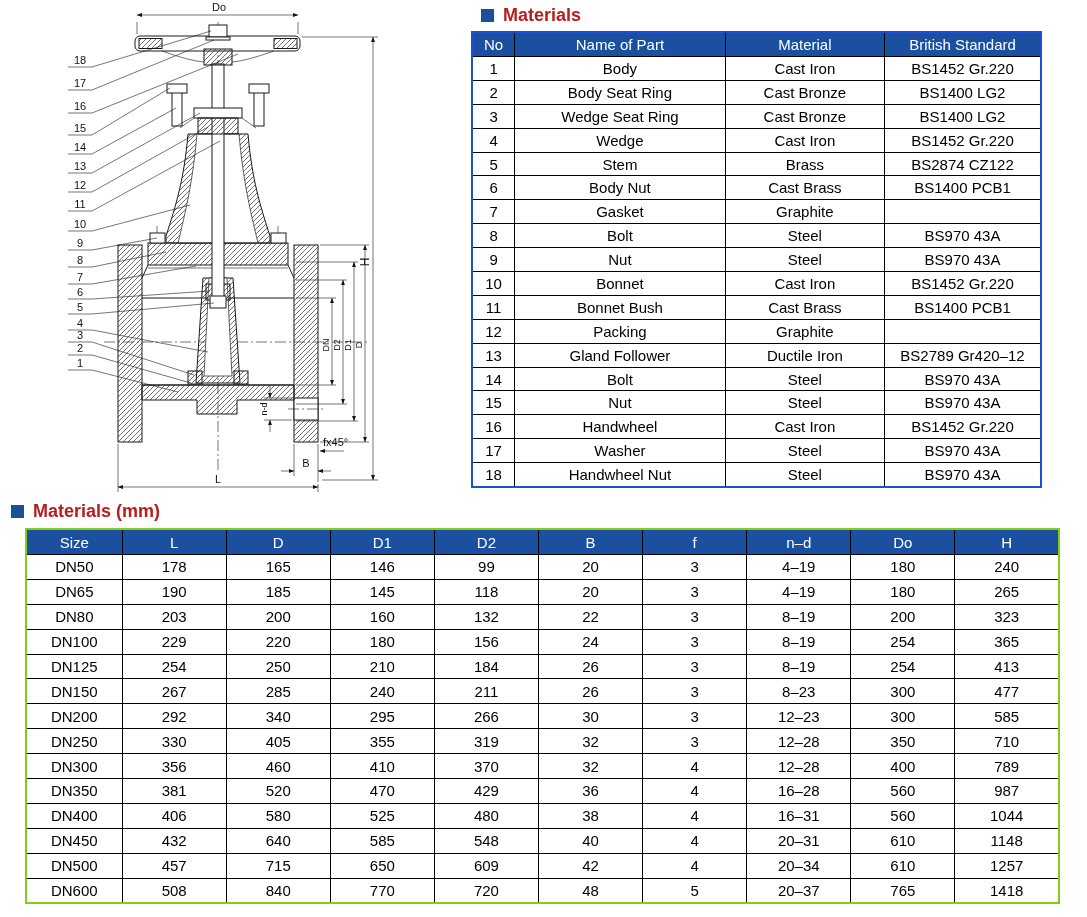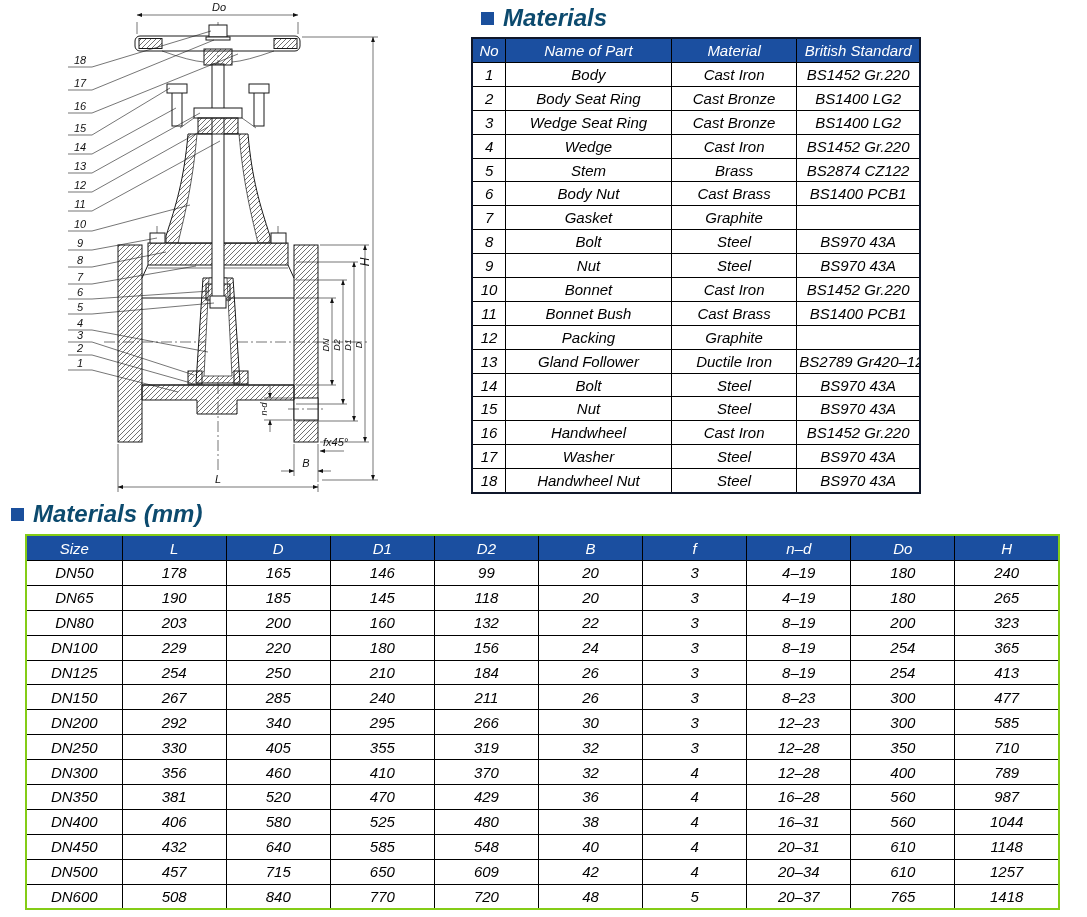--- a/index.html
+++ b/index.html
@@ -1,31 +1,31 @@
 <!DOCTYPE html>
 <html><head>
 <meta charset="utf-8">
 <style>
   html,body{margin:0;padding:0;background:#f4f4f4;}
   .page{position:relative;width:1087px;height:917px;background:#ffffff;
-        font-family:"Liberation Sans",sans-serif;color:#000;overflow:hidden;font-style:italic;}
+        font-family:"Liberation Sans",sans-serif;color:#000;overflow:hidden;}
 
   
   .sec-title{display:flex;align-items:center;gap:9px;margin:0;
-             color:#0c4a6e;font-size:24px;font-weight:bold;line-height:1;padding-left:8px;}
+             color:#b91c1c;font-size:18px;font-weight:bold;line-height:1;padding-left:8px;}
   .sec-title .bullet{width:13px;height:13px;background:#1a4f9c;display:inline-block;flex:0 0 auto;}
 
   
   table{border-collapse:collapse;table-layout:fixed;background:#fff;}
   th,td{border:1px solid #000;text-align:center;padding:0 2px;
         overflow:hidden;white-space:nowrap;font-size:15px;}
   th{background:#1b4fa0;color:#ffffff;font-weight:normal;}
   .materials-wrap{position:absolute;left:471px;top:4px;width:545px;}
   .materials-wrap .sec-title{margin:2px 0 7px 2px;}
-  .materials-table{width:450px;border:2px solid #0f172a;}
+  .materials-table{width:571px;border:2px solid #1d4ed8;}
   .materials-table th{height:23px;}
   .materials-table td{height:22.9px;}
   .dimensions-wrap{position:absolute;left:3px;top:500px;width:1062px;}
   .dimensions-wrap .sec-title{margin:2px 0 8px 0;}
   .dimensions-table{width:1035px;margin-left:22px;border:2px solid #84cc16;}
   .dimensions-table th{height:24px;}
   .dimensions-table td{height:23.9px;}
 
   
   .drawing{position:absolute;left:0;top:0;}

